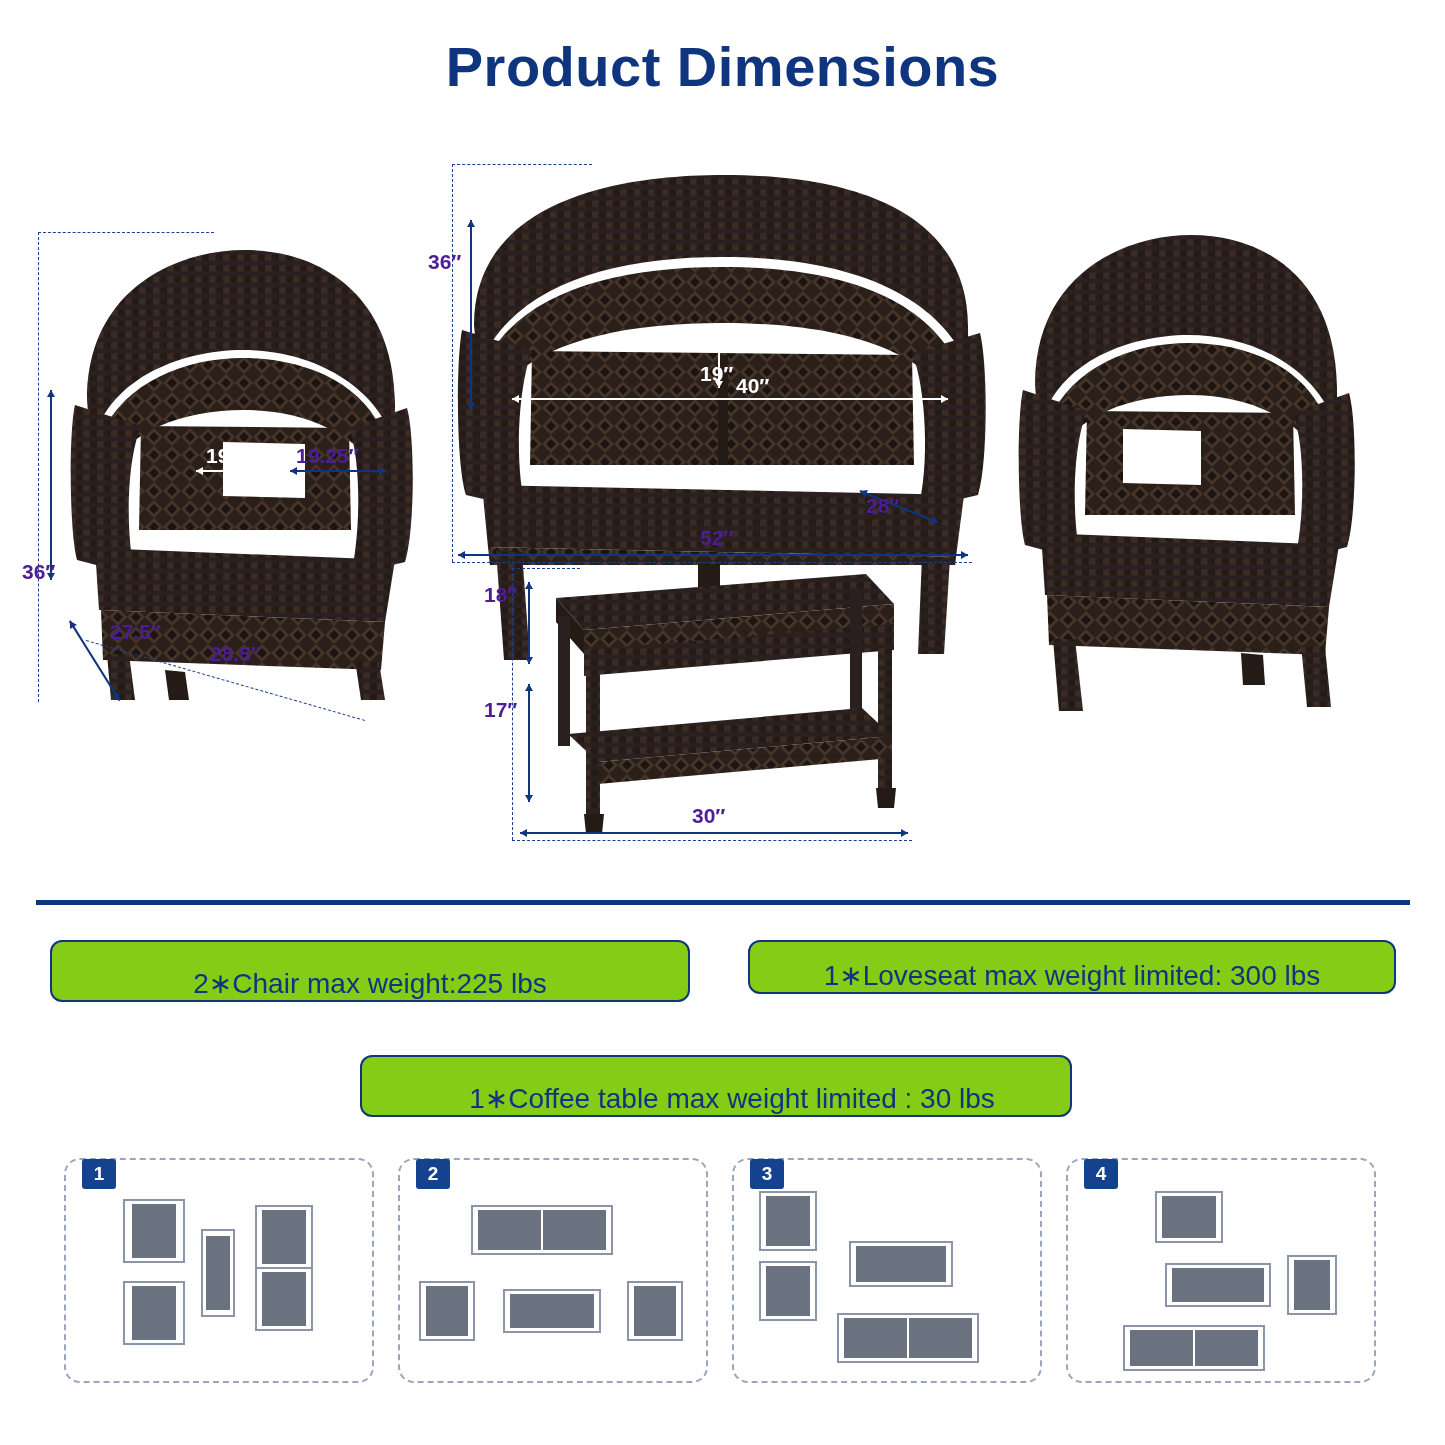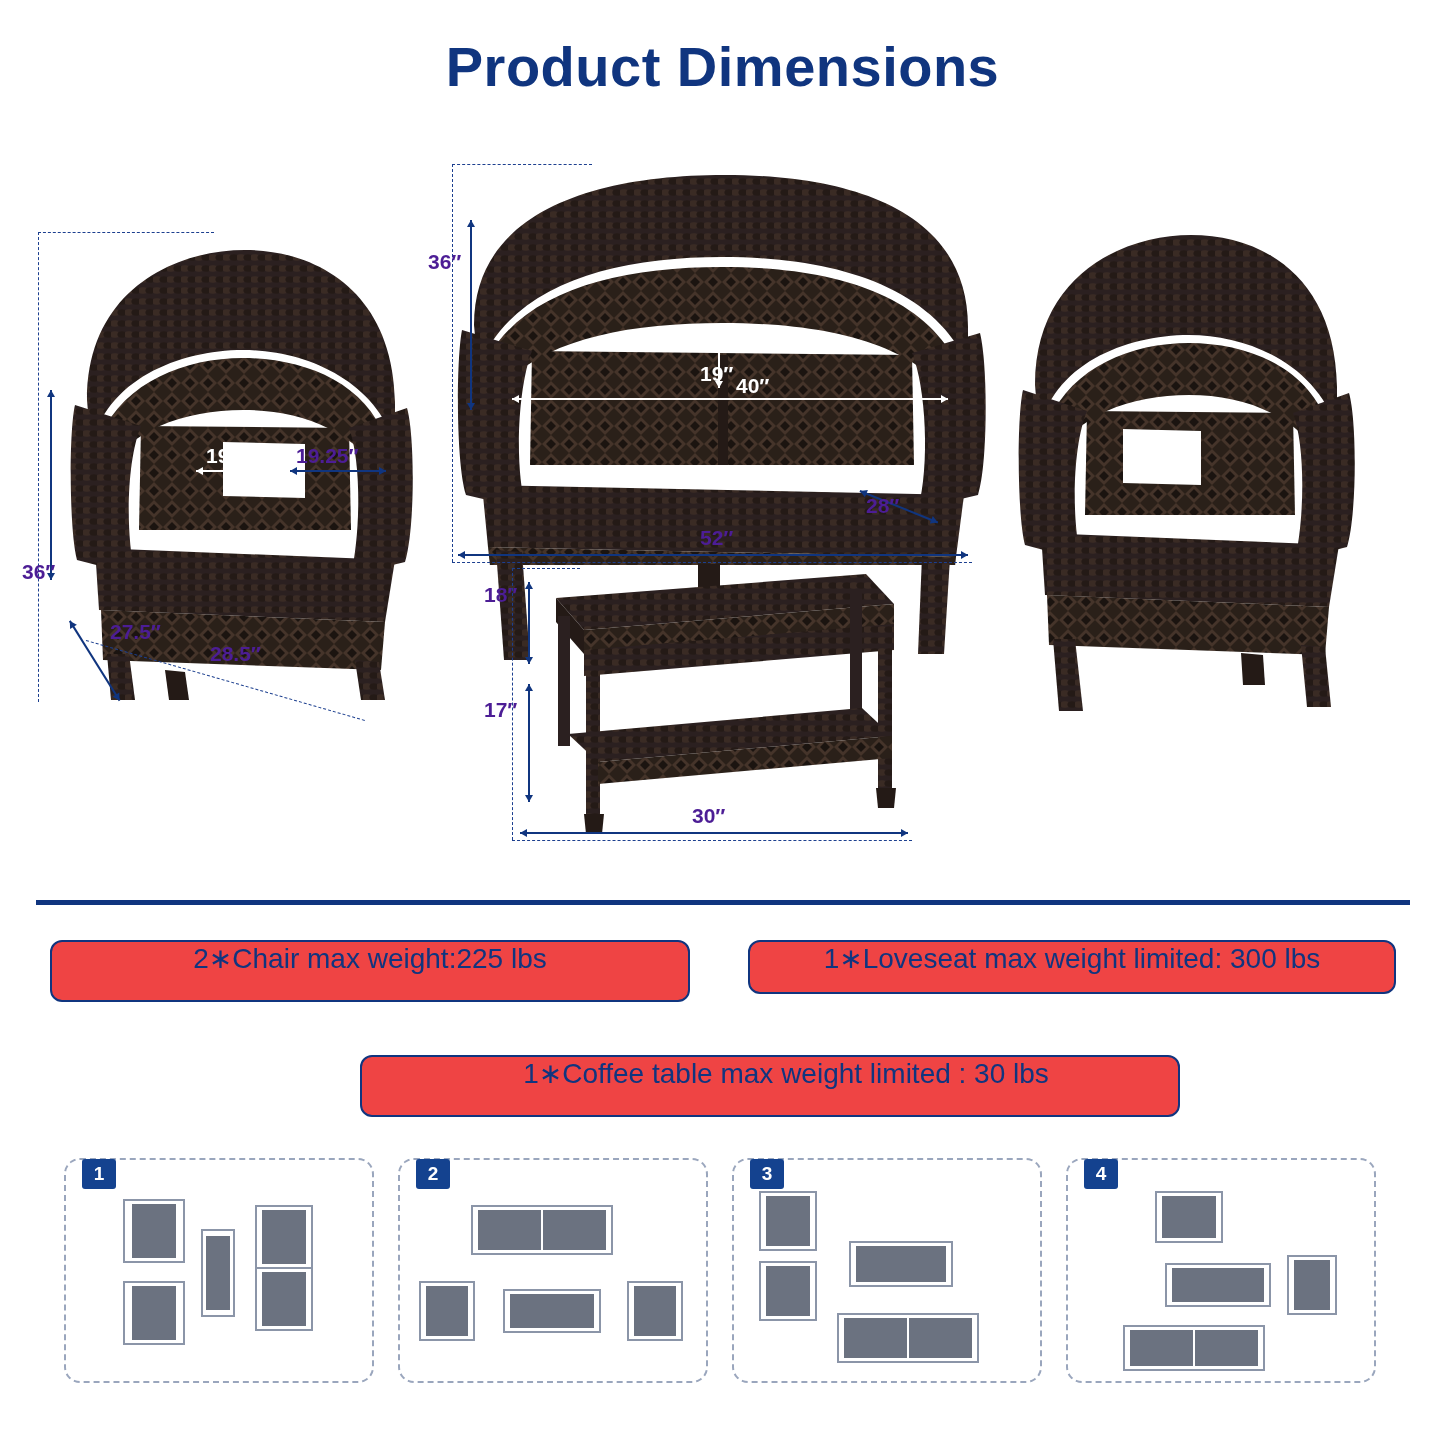--- a/index.html
+++ b/index.html
@@ -79,23 +79,23 @@
     background:#10357f;
   }
 
   
   .wbox{
     position:absolute;
     border:2.5px solid #10357f;
     border-radius:12px;
     color:#10357f;
     font-size:28px;
-    display:flex;align-items:flex-start;justify-content:center;
+    display:flex;align-items:flex-end;justify-content:center;
     box-sizing:border-box;
-    background:#ef4444;
+    background:#84cc16;
   }
 
   
   .cards{position:absolute;left:0;top:1158px;width:1445px;height:240px;}
   .card{
     position:absolute;top:0;width:310px;height:225px;
     border:2px dashed #9aa6bd;border-radius:16px;box-sizing:border-box;
     background:#fff;
   }
   .card .num{
@@ -254,21 +254,21 @@
 </div>
 
 <div class="divider"></div>
 
 <div class="wbox" style="left:50px;top:940px;width:640px;height:62px;">
   <span>2∗Chair max weight:225 lbs</span>
 </div>
 <div class="wbox" style="left:748px;top:940px;width:648px;height:54px;">
   <span>1∗Loveseat max weight limited: 300 lbs</span>
 </div>
-<div class="wbox" style="left:360px;top:1055px;width:820px;height:62px;padding-left:32px;">
+<div class="wbox" style="left:360px;top:1055px;width:712px;height:62px;padding-left:32px;">
   <span>1∗Coffee table max weight limited : 30 lbs</span>
 </div>
 
 <div class="cards">
 
   <div class="card" style="left:64px;">
     <div class="num">1</div>
     <svg width="310" height="196" viewBox="0 0 310 196">
       <g stroke="#8b95a8" fill="#ffffff" stroke-width="2">
         <rect x="58" y="14" width="60" height="62"></rect>

